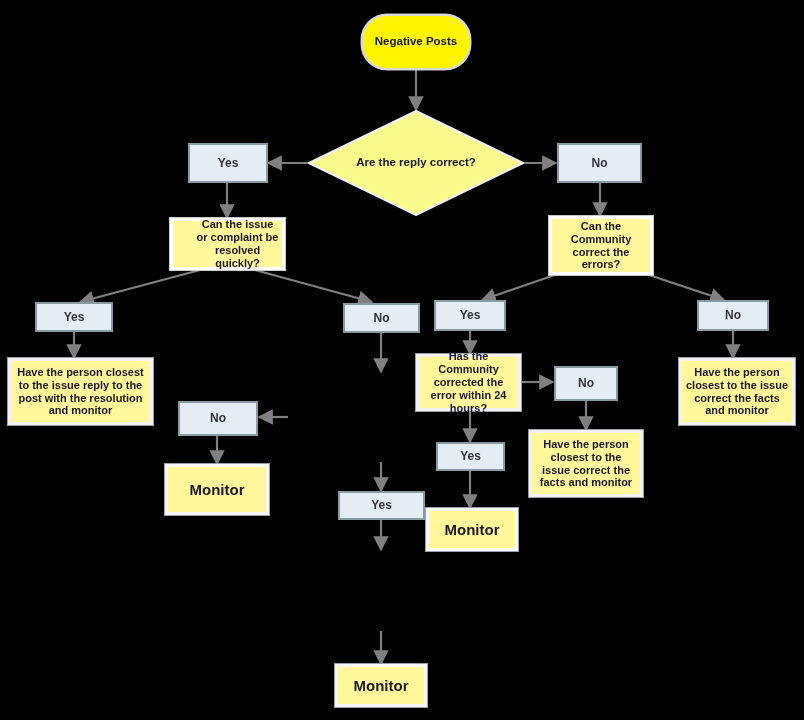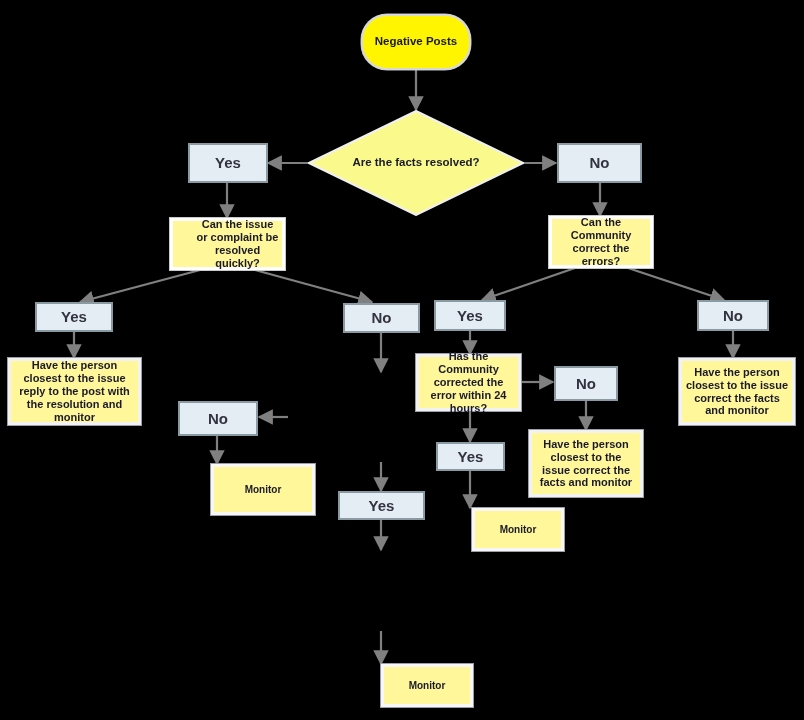--- a/index.html
+++ b/index.html
@@ -40,44 +40,43 @@
     background: #FFF500;
     border: 2px solid #d9d9d9;
     border-radius: 26px;
     font-size: 11.5px;
     box-shadow: 0 0 0 0.5px #bfbfbf;
   }
   
   .n-io {
     background: #e3edf3;
     border: 2px solid #8a9aa3;
-    font-size: 15px;
+    font-size: 12px;
     color: #333340;
   }
   
   .n-proc {
     background: #FFF79A;
     border: 3px solid #ffffff;
     font-size: 11px;
     box-shadow: 0 0 0 1px #c8c8c8;
   }
   
   .n-procg {
     background: #FFF79A;
     border: 3px solid #f2f2f2;
     font-size: 11px;
     box-shadow: 0 0 0 1px #9aa0a6;
   }
   
   .n-mon {
     background: #FFF79A;
     border: 3px solid #f7f7f7;
-    font-size: 10px;
+    font-size: 15px;
     box-shadow: 0 0 0 1px #9aa0a6;
-    margin-left: 46px;
   }
   
   .n-diamond {
     position: absolute;
     z-index: 2;
   }
   .n-diamond .dlabel {
     position: absolute;
     left: 0; top: 0;
     width: 100%; height: 100%;
@@ -153,56 +152,56 @@
   </svg>
 
   <div class="node n-start" style="left:361px; top:14px; width:110px; height:56px;">
     <span>Negative Posts</span>
   </div>
 
   <div class="n-diamond" style="left:308px; top:110px; width:216px; height:106px;">
     <svg width="216" height="106" viewBox="0 0 216 106">
       <polygon points="108,1 215,53 108,105 1,53" fill="#FAFA8C" stroke="#f0f0f0" stroke-width="2"></polygon>
     </svg>
-    <div class="dlabel">Are the facts resolved?</div>
+    <div class="dlabel">Are the reply correct?</div>
   </div>
 
   <div class="node n-io" style="left:188px; top:143px; width:80px; height:40px;">
     <span>Yes</span>
   </div>
 
   <div class="node n-io" style="left:557px; top:143px; width:85px; height:40px;">
     <span>No</span>
   </div>
 
   <div class="node n-proc" style="left:170px; top:218px; width:115px; height:52px;padding-left:20px;">
     <span>Can the issue or complaint be resolved quickly?</span>
   </div>
 
-  <div class="node n-proc" style="left:549px; top:216px; width:104px; height:52px;">
+  <div class="node n-proc" style="left:549px; top:216px; width:104px; height:59px;">
     <span>Can the Community correct the errors?</span>
   </div>
 
   <div class="node n-io" style="left:35px; top:302px; width:78px; height:30px;">
     <span>Yes</span>
   </div>
 
   <div class="node n-io" style="left:343px; top:303px; width:77px; height:30px;">
     <span>No</span>
   </div>
 
   <div class="node n-io" style="left:434px; top:300px; width:72px; height:31px;">
     <span>Yes</span>
   </div>
 
   <div class="node n-io" style="left:697px; top:300px; width:72px; height:31px;">
     <span>No</span>
   </div>
 
-  <div class="node n-procg" style="left:8px; top:358px; width:133px; height:67px;">
+  <div class="node n-procg" style="left:8px; top:358px; width:145px; height:67px;">
     <span>Have the person closest to the issue reply to the post with the resolution and monitor</span>
   </div>
 
   <div class="node n-procg" style="left:416px; top:354px; width:105px; height:57px;">
     <span>Has the Community corrected the error within 24 hours?</span>
   </div>
 
   <div class="node n-io" style="left:554px; top:366px; width:64px; height:35px;">
     <span>No</span>
   </div>

